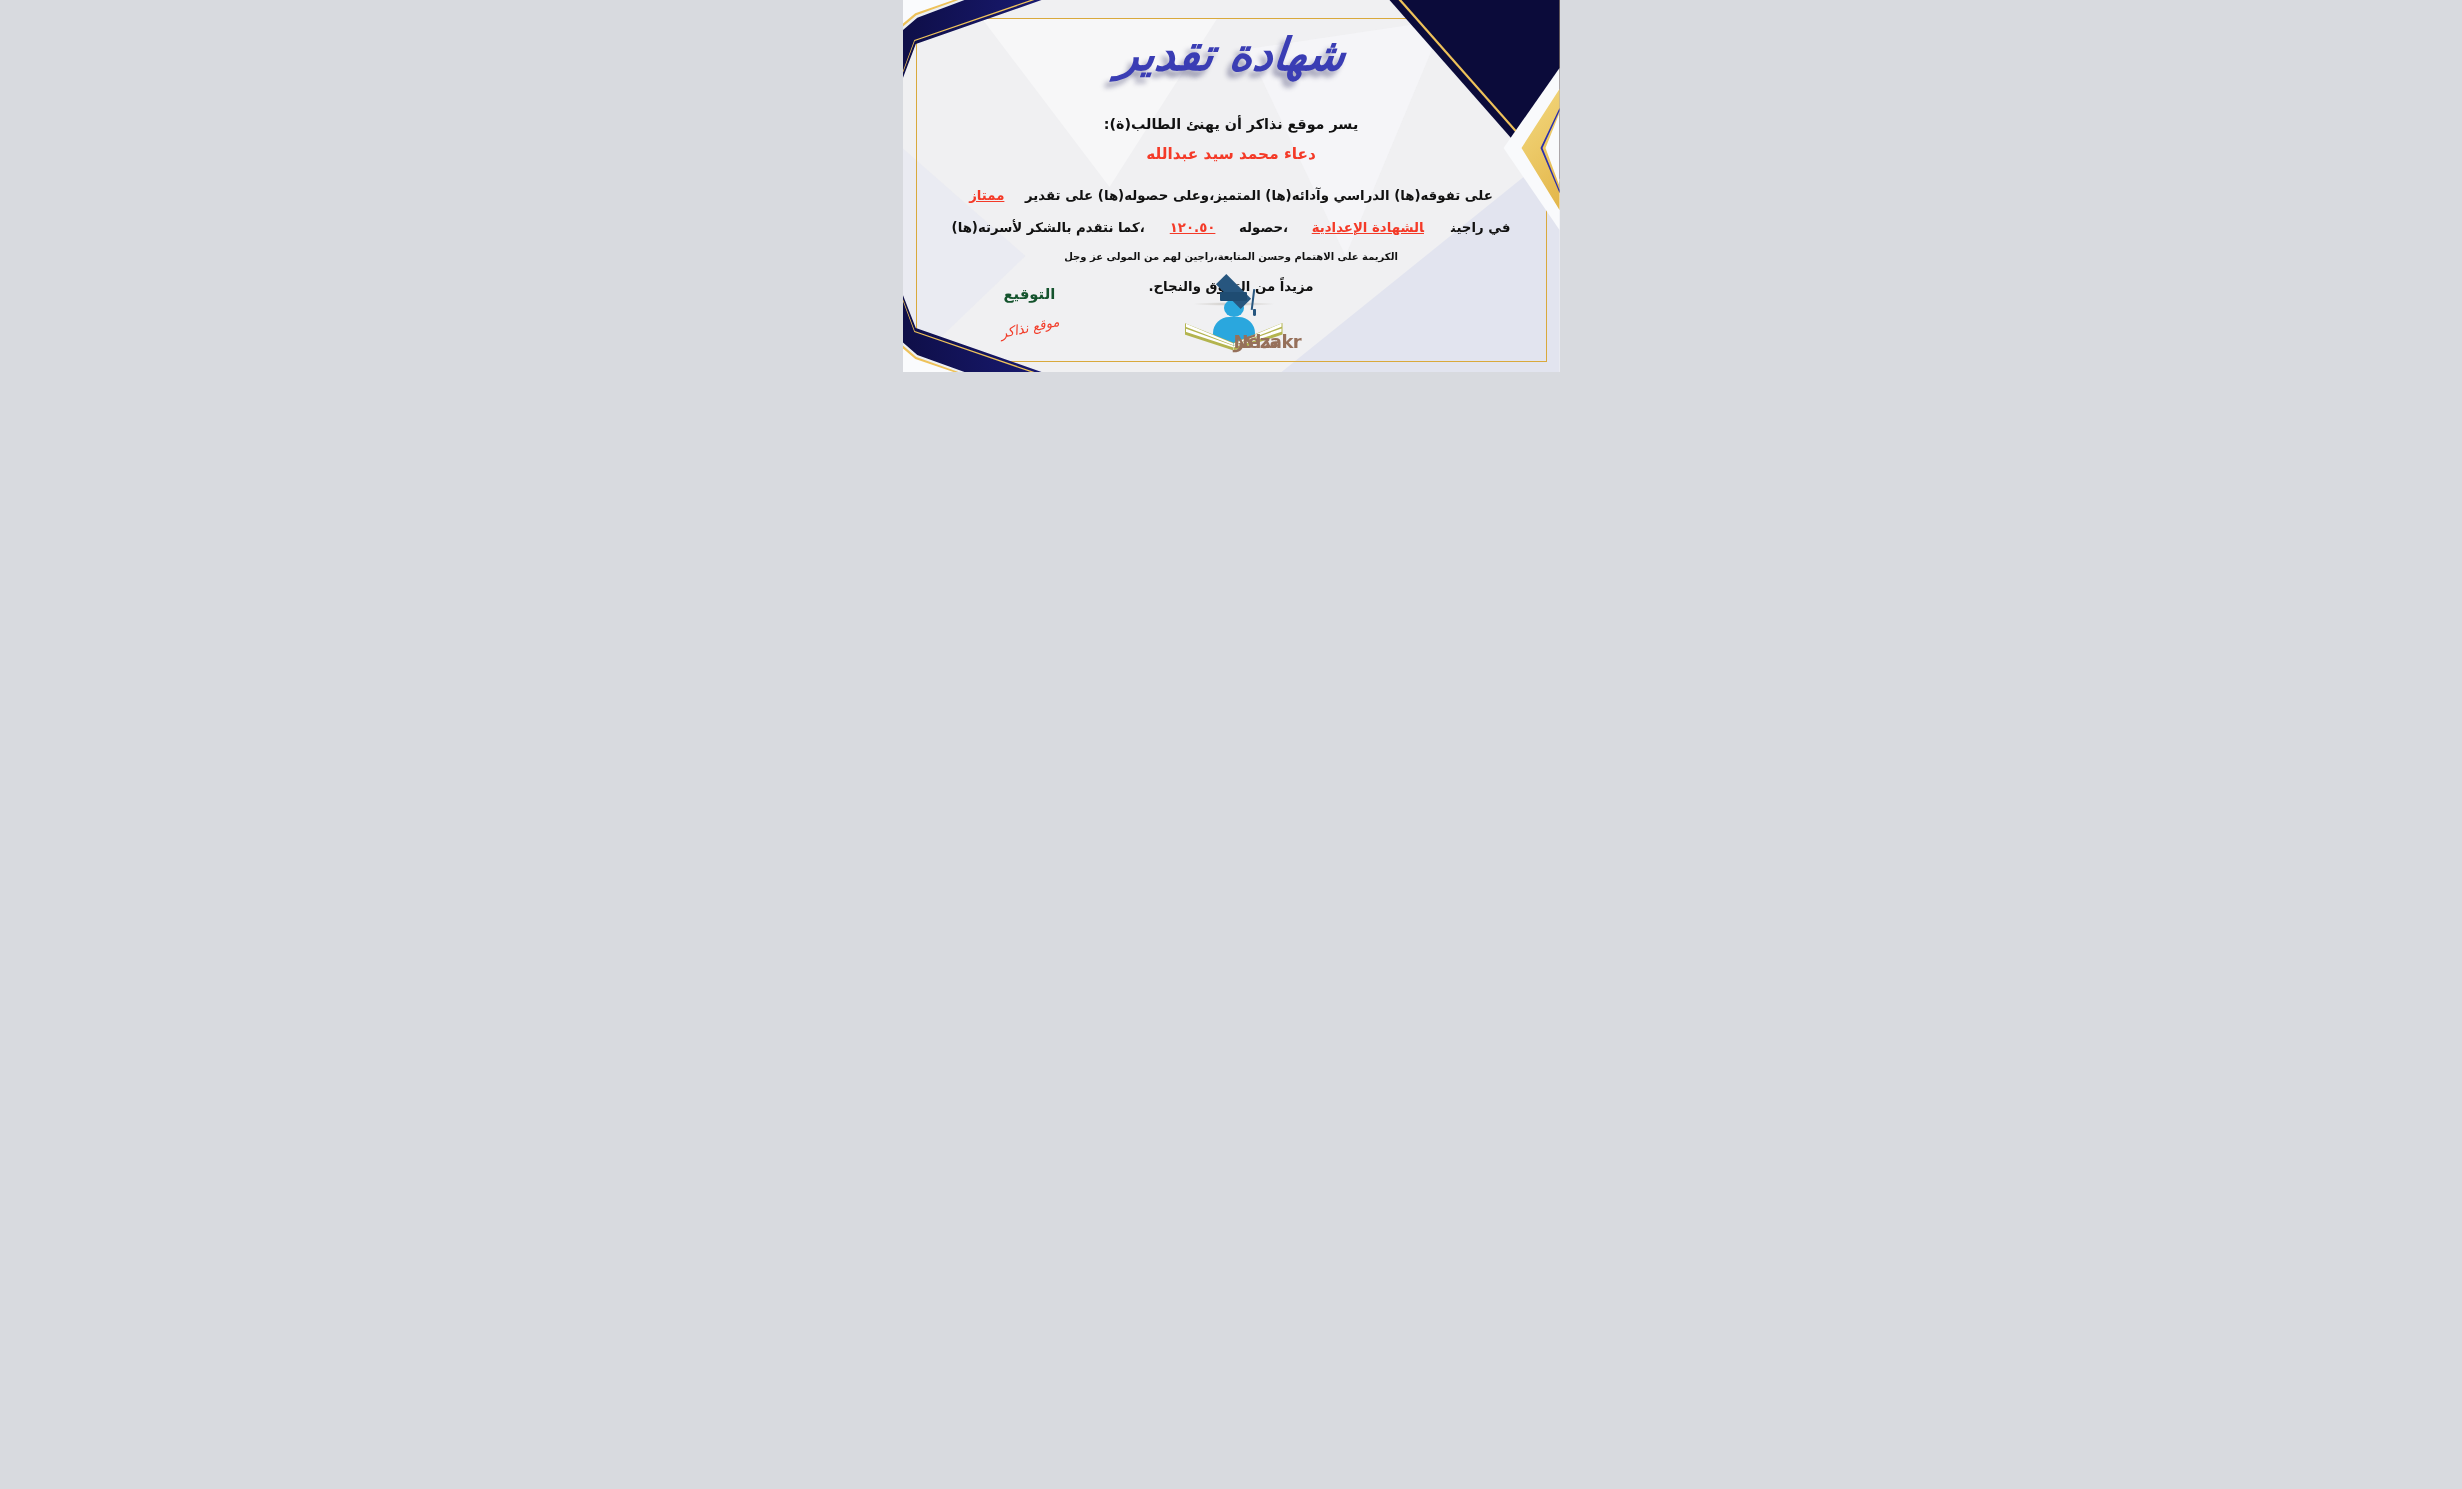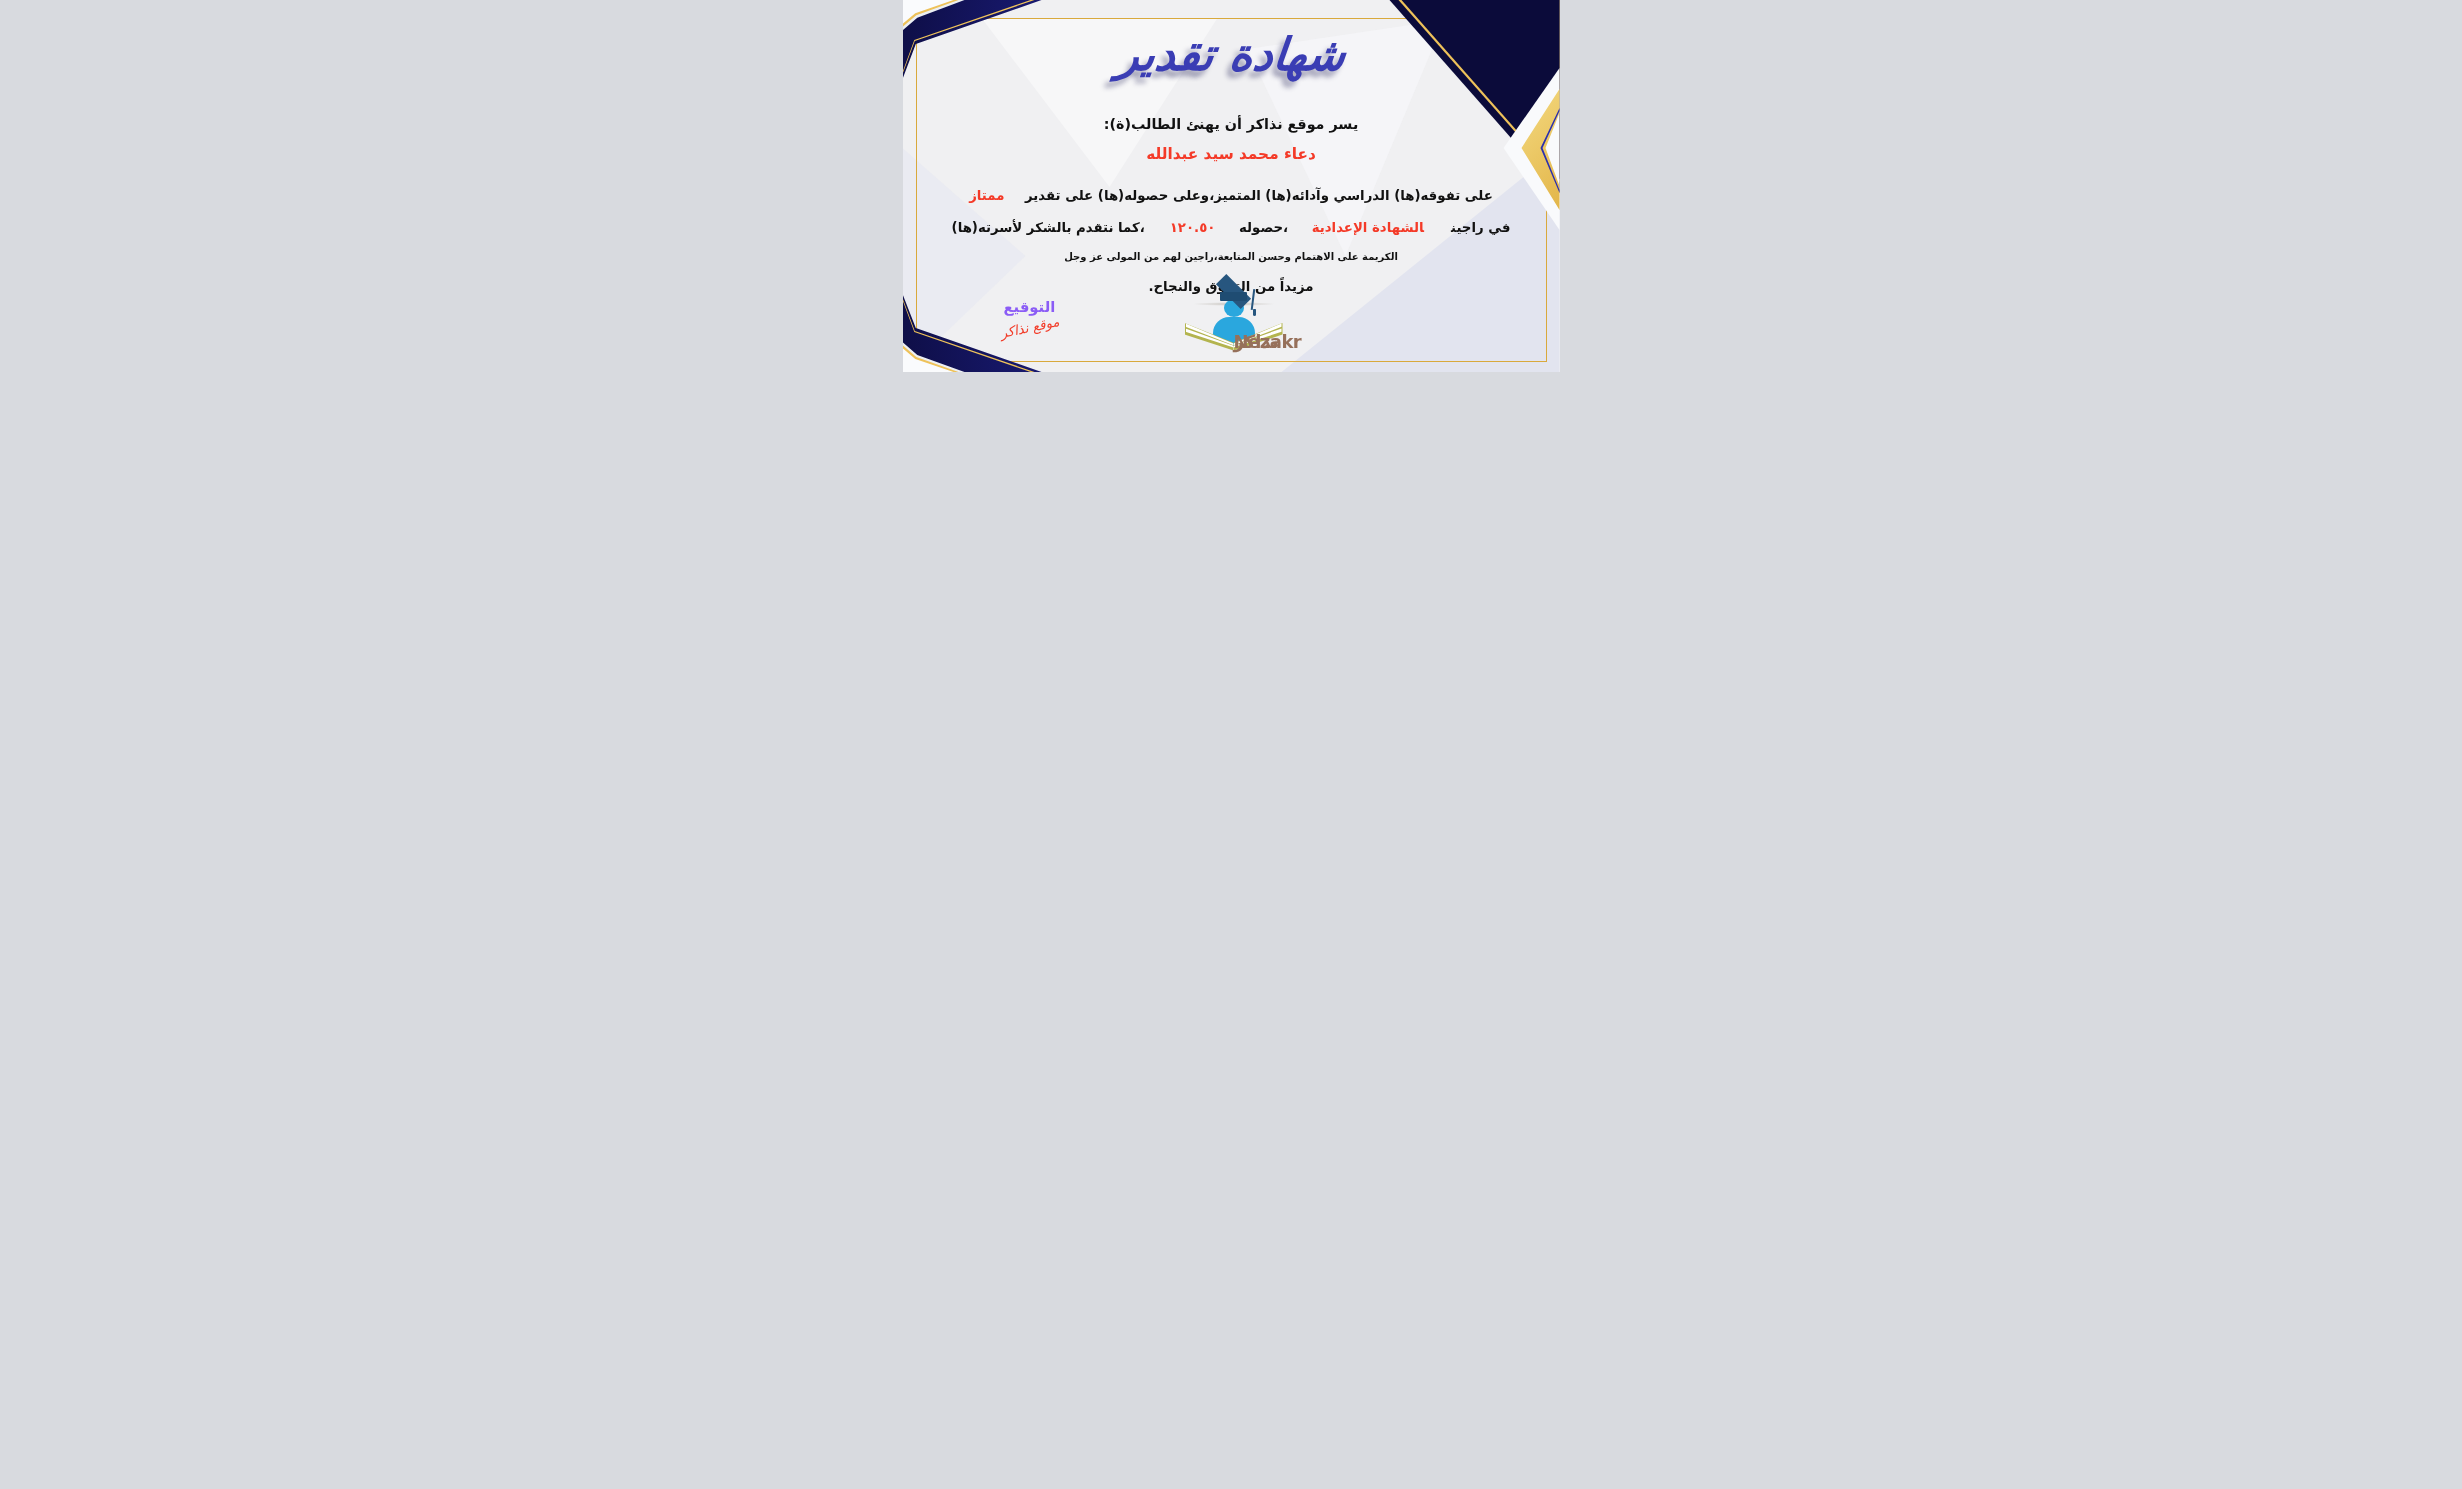--- a/index.html
+++ b/index.html
@@ -40,26 +40,26 @@
   .r-blueline{clip-path:polygon(657px 108px,638px 148px,657px 193px,657px 190px,640px 148px,657px 111px);background:#2a2fae;}
   
   .txt{position:absolute;left:0;right:0;text-align:center;direction:rtl;color:#111;font-weight:bold;white-space:nowrap;}
   .title{top:28.6px;font-size:45px;line-height:1.15;color:#3a3db4;font-style:italic;transform:skewX(-6deg);text-shadow:-4.4px 6.4px 4.9px rgba(45,45,95,.38);font-weight:bold;}
   .intro{top:116px;font-size:14.3px;}
   .name{top:145px;font-size:15.3px;color:#f43a28;}
   .l3{top:188px;font-size:13.3px;}
   .l4{top:220px;font-size:13.3px;}
   .l5{top:251px;font-size:10px;}
   .l6{top:279px;font-size:13.3px;}
-  .red{color:#f43a28;}
+  .red{color:#f43a28;text-decoration:underline;}
   .gap42{margin-right:20.7px;}
   .gap55{margin-right:27px;}
   .gap48{margin-right:23.6px;margin-top:8px;}
   .gap20{margin-right:25px;}
-  .sig-label{position:absolute;left:101px;top:298px;font-size:14.8px;font-weight:bold;color:#8b5cf6;direction:rtl;}
+  .sig-label{position:absolute;left:101px;top:285px;font-size:14.8px;font-weight:bold;color:#14532d;direction:rtl;}
   .sig-value{position:absolute;left:97px;top:320px;font-size:13.3px;color:#f23b28;direction:rtl;font-style:italic;transform:rotate(-12deg);}
   
   .logo{position:absolute;left:282px;top:276px;width:98px;height:79px;}
   .logo *{position:absolute;}
   .cap-top{left:31.5px;top:-2px;width:35px;height:35px;background:#27567f;transform:rotate(45deg) scaleY(.42);}
   .cap-base{left:35px;top:15.8px;width:27.6px;height:8.9px;background:#1f4c72;border-radius:1px;}
   .tassel{left:67px;top:12.8px;width:1.5px;height:20.7px;background:#27567f;transform:rotate(7deg);}
   .tassel-end{left:68px;top:32.5px;width:3.9px;height:7.4px;background:#27567f;border-radius:1px 1px 2px 2px;}
   .head{left:39px;top:22.7px;width:20.7px;height:18.7px;background:#2aa7de;border-radius:50%;}
   .torso{left:28px;top:41px;width:42px;height:28.6px;background:#2aa7de;border-radius:21.7px 21.7px 36% 60%;}

